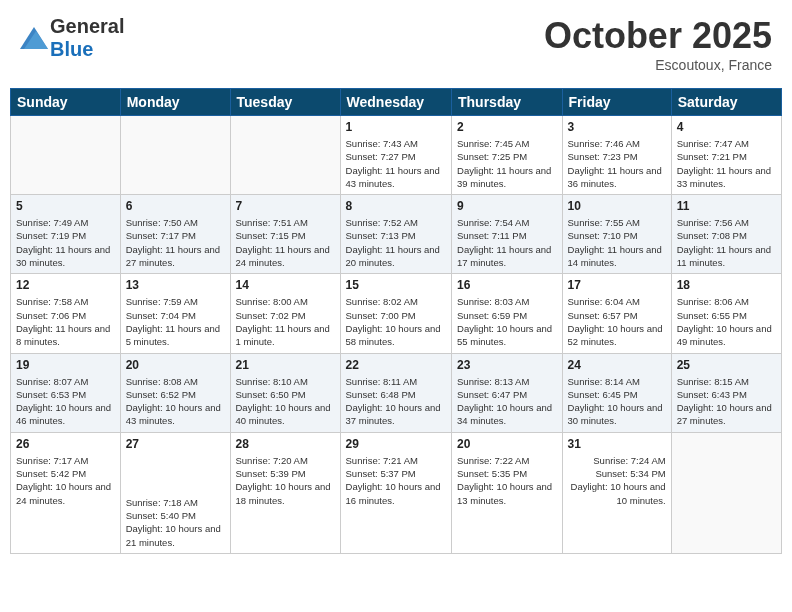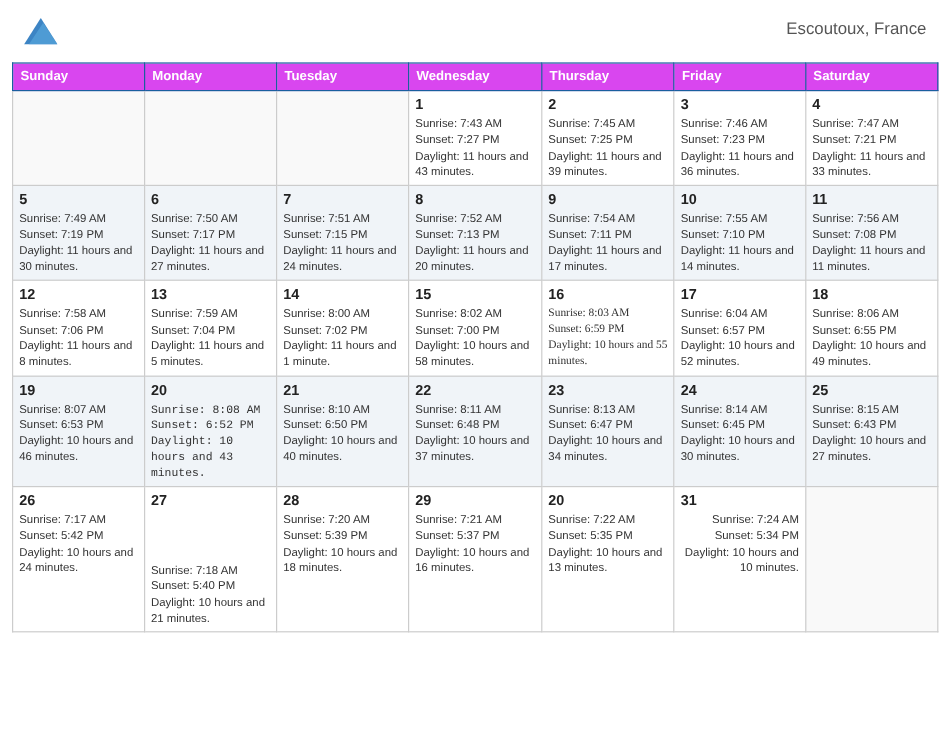--- a/index.html
+++ b/index.html
@@ -37,25 +37,25 @@
     .location {
       font-size: 14px;
       color: #555;
     }
     .calendar {
       width: 100%;
       border-collapse: collapse;
       font-size: 10px;
     }
     .calendar th {
-      background-color: #d946ef;
+      background-color: #0c4a6e;
       color: white;
       text-align: left;
       padding: 5px 6px;
-      font-size: 11px;
+      font-size: 14px;
       border: 1px solid #1a5f9e;
     }
     .calendar td {
       border: 1px solid #ccc;
       vertical-align: top;
       padding: 4px 5px;
       width: 113px;
       min-height: 80px;
       background: #fff;
     }
@@ -79,22 +79,27 @@
   </style>
 </head>
 <body>
 
 <div class="header">
   <div class="logo">
     <svg class="logo-icon" viewBox="0 0 28 22" xmlns="http://www.w3.org/2000/svg">
       <polygon points="0,22 14,0 28,22" fill="#1a6fba" opacity="0.85"></polygon>
       <polygon points="4,22 16,4 28,22" fill="#5aaae0" opacity="0.6"></polygon>
     </svg>
+    <div>
+      <span style="font-size:20px;font-weight:bold;color:#333;">General</span><br>
+      <span style="font-size:20px;font-weight:bold;color:#1a6fba;">Blue</span>
+    </div>
   </div>
   <div class="title-area">
+    <div class="month-title">October 2025</div>
     <div class="location">Escoutoux, France</div>
   </div>
 </div>
 
 <table class="calendar">
   <thead>
     <tr>
       <th>Sunday</th>
       <th>Monday</th>
       <th>Tuesday</th>
@@ -198,21 +203,21 @@
 Daylight: 11 hours and 1 minute.</div>
         </td>
         <td>
           <div class="day-number">15</div>
           <div class="day-info" style="white-space: pre-line;">Sunrise: 8:02 AM
 Sunset: 7:00 PM
 Daylight: 10 hours and 58 minutes.</div>
         </td>
         <td>
           <div class="day-number">16</div>
-          <div class="day-info" style="white-space: pre-line; font-family: Liberation Serif, serif;">Sunrise: 8:03 AM
+          <div class="day-info" style="white-space: pre-line;">Sunrise: 8:03 AM
 Sunset: 6:59 PM
 Daylight: 10 hours and 55 minutes.</div>
         </td>
         <td>
           <div class="day-number">17</div>
           <div class="day-info" style="white-space: pre-line;">Sunrise: 6:04 AM
 Sunset: 6:57 PM
 Daylight: 10 hours and 52 minutes.</div>
         </td>
         <td>
@@ -224,21 +229,21 @@
       </tr>
       <tr class="row-shade">
         <td>
           <div class="day-number">19</div>
           <div class="day-info" style="white-space: pre-line;">Sunrise: 8:07 AM
 Sunset: 6:53 PM
 Daylight: 10 hours and 46 minutes.</div>
         </td>
         <td>
           <div class="day-number">20</div>
-          <div class="day-info" style="white-space: pre-line; font-family: Liberation Mono, monospace;">Sunrise: 8:08 AM
+          <div class="day-info" style="white-space: pre-line;">Sunrise: 8:08 AM
 Sunset: 6:52 PM
 Daylight: 10 hours and 43 minutes.</div>
         </td>
         <td>
           <div class="day-number">21</div>
           <div class="day-info" style="white-space: pre-line;">Sunrise: 8:10 AM
 Sunset: 6:50 PM
 Daylight: 10 hours and 40 minutes.</div>
         </td>
         <td>

